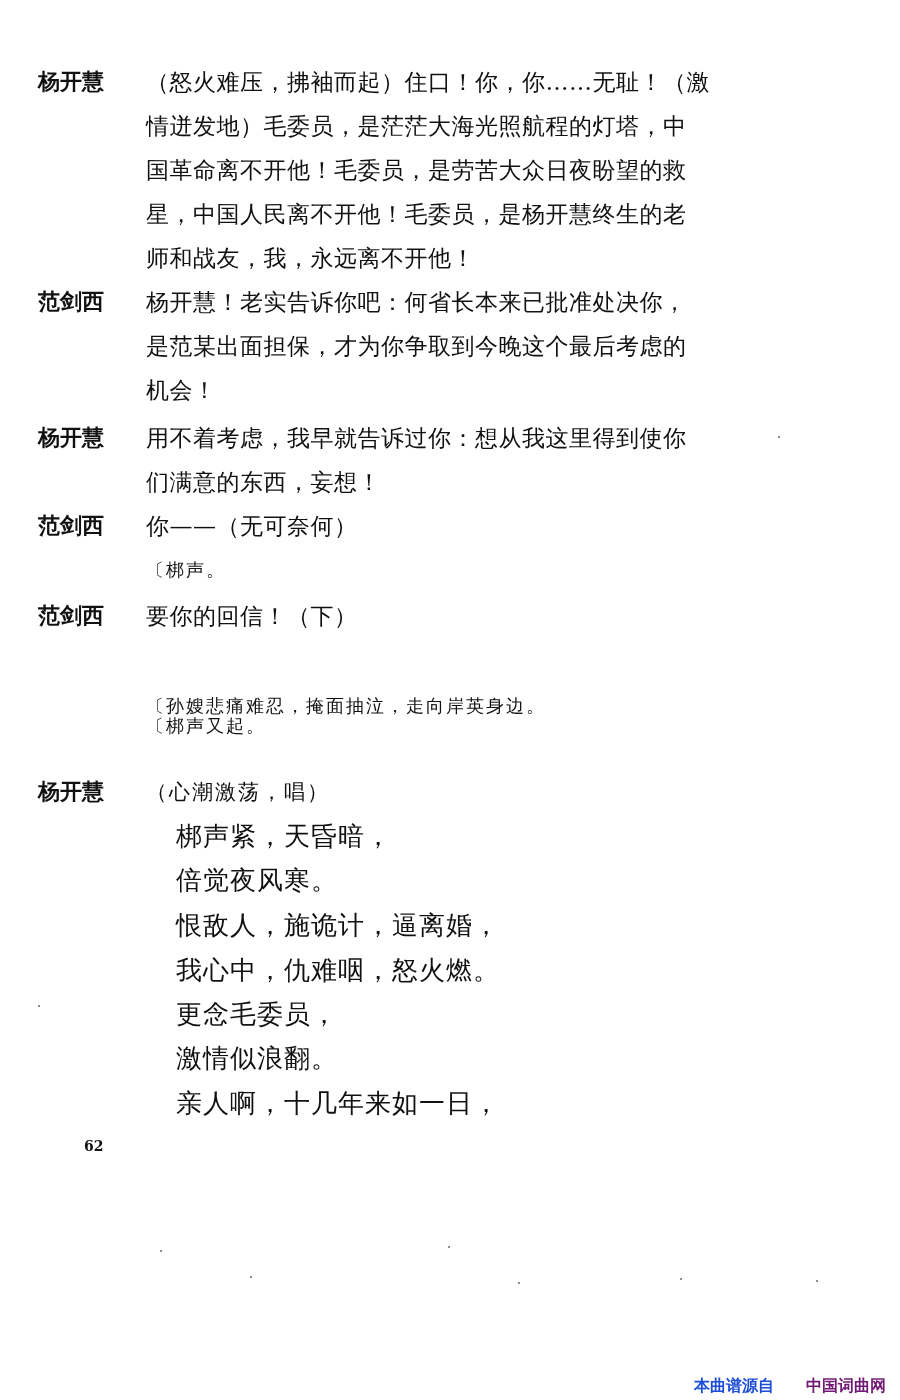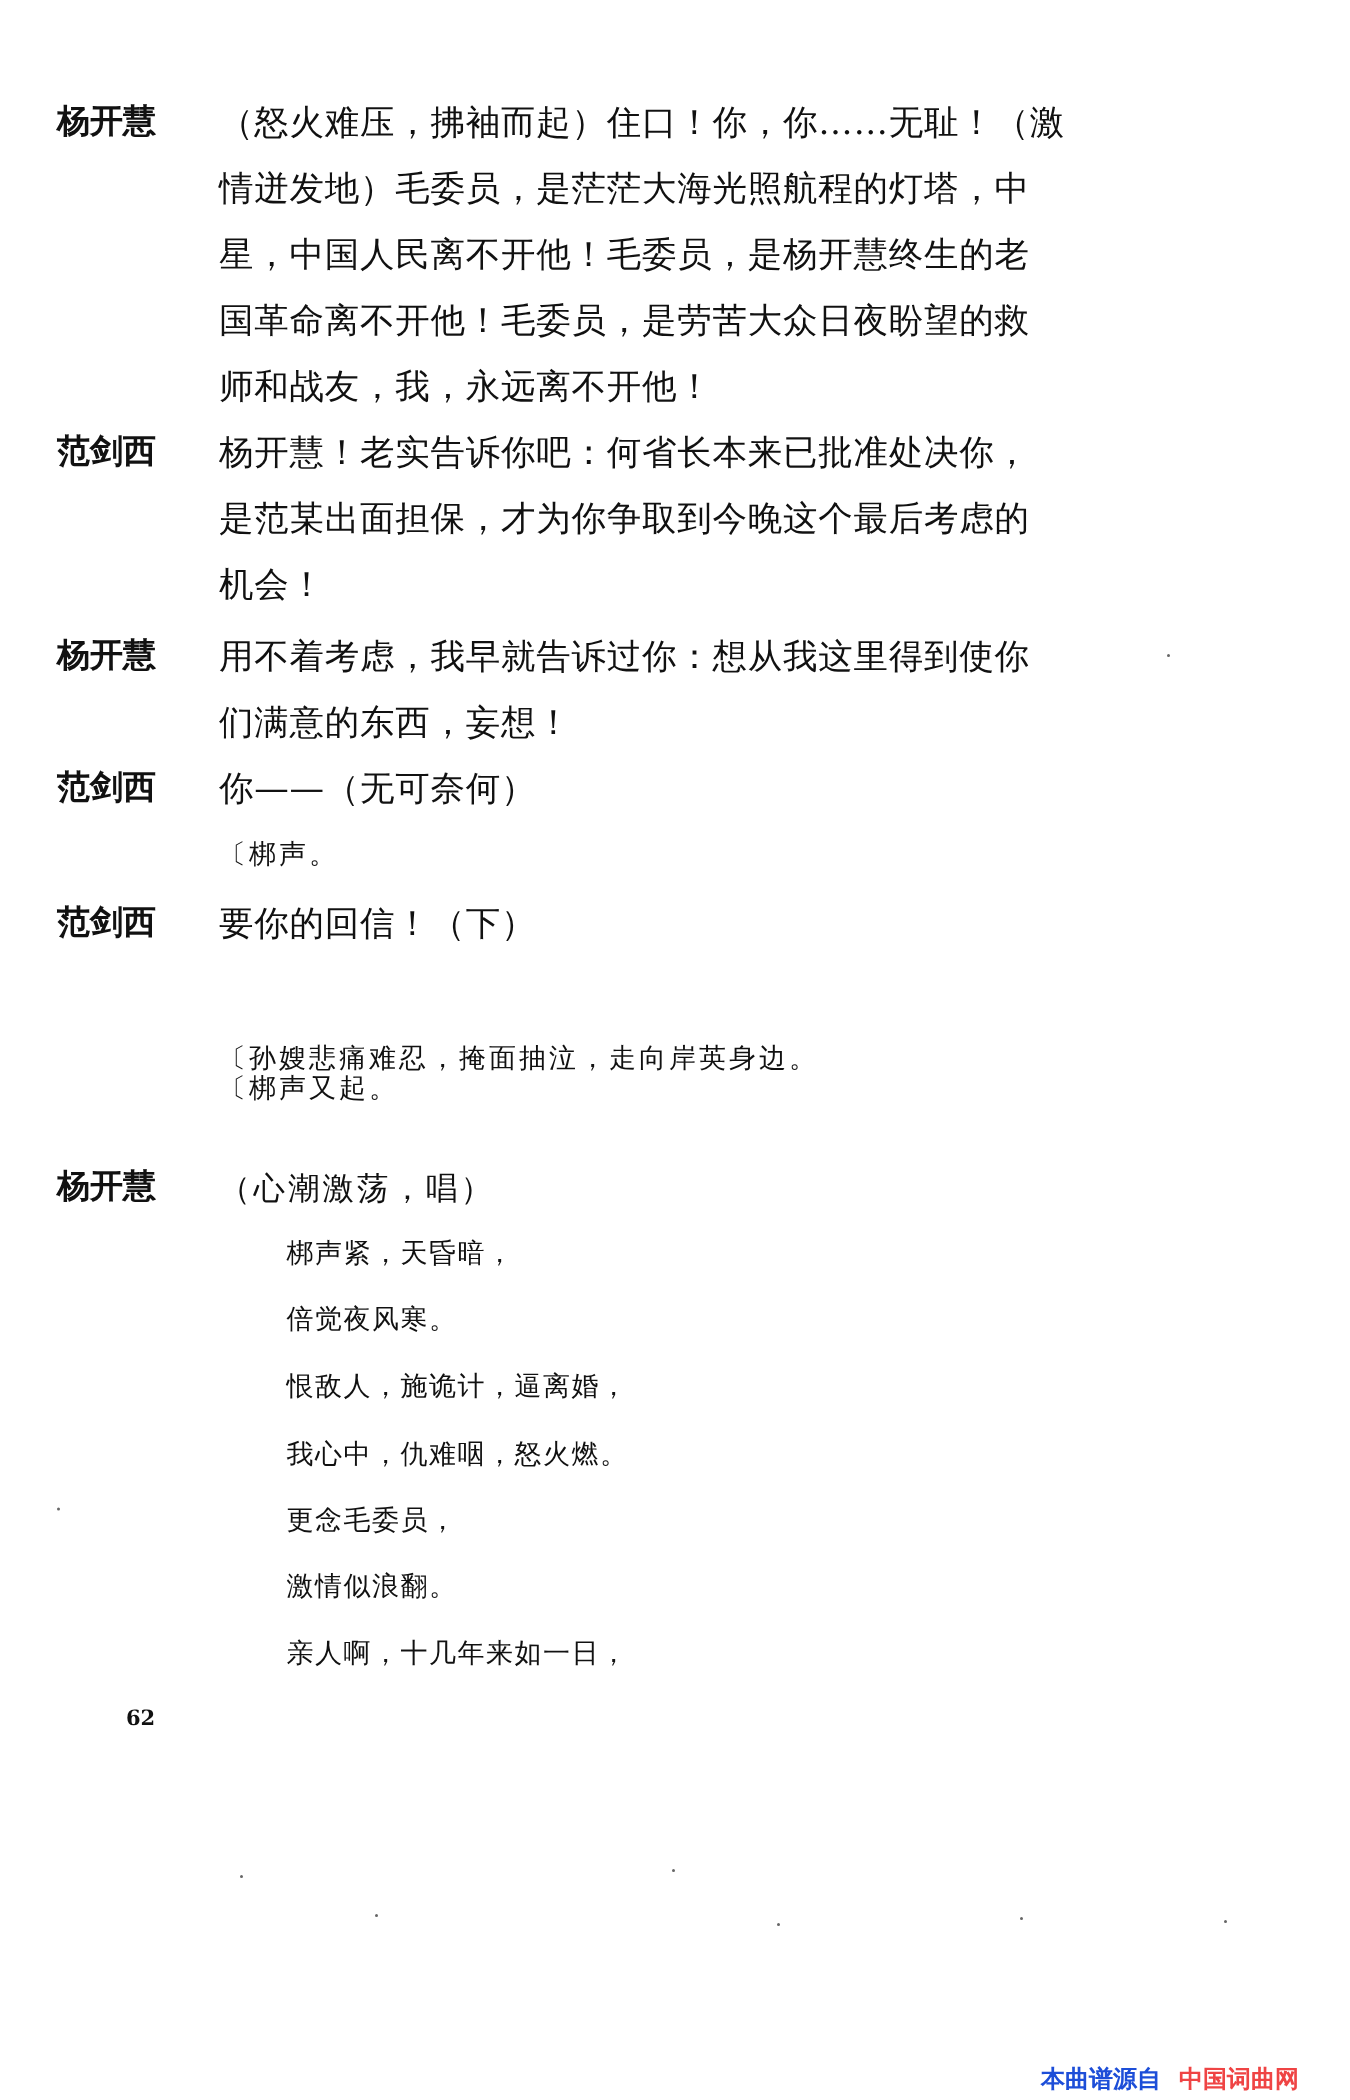--- a/index.html
+++ b/index.html
@@ -12,45 +12,45 @@
     .entry { position: absolute; left: 38px; width: 760px; }
     .speaker {
       position: absolute; left: 0; top: 0; width: 100px;
       font-family: "DejaVu Sans", sans-serif; font-weight: bold;
       font-size: 22px; letter-spacing: 0px; line-height: 44px;
     }
     .lines { position: absolute; left: 108px; top: 0; width: 640px; }
     .line { height: 44px; line-height: 44px; font-size: 23px; white-space: nowrap; letter-spacing: 0.5px; }
     .stage { font-size: 21px; letter-spacing: 2px; }
     .direction { position: absolute; left: 146px; font-size: 18px; letter-spacing: 2px; line-height: 44px; white-space: nowrap; }
-    .verse { position: absolute; left: 191px; font-size: 18px; line-height: 44px; white-space: nowrap; letter-spacing: 1px; text-align: center; }
+    .verse { position: absolute; left: 176px; font-size: 26px; line-height: 44px; white-space: nowrap; letter-spacing: 1px; text-align: center; }
     .page-number {
       position: absolute; left: 84px; top: 1138px;
       font-family: "DejaVu Serif", serif; font-weight: bold; font-size: 14px;
     }
     .watermark {
       position: absolute; top: 1376px; left: 694px; font-family: "DejaVu Sans", sans-serif;
       font-weight: bold; font-size: 16px; white-space: nowrap;
     }
     .wm-a { color: #1d4ed8; }
-    .wm-b { color: #ef4444; margin-left: 12px; }
+    .wm-b { color: #701a75; margin-left: 32px; }
     .speck { position: absolute; width: 2px; height: 2px; background: #666; border-radius: 1px; }
   </style>
 </head>
 <body>
 
 <div class="page">
 
   <div class="entry" style="top:60px;">
     <div class="speaker">杨开慧</div>
     <div class="lines">
       <div class="line">（怒火难压，拂袖而起）住口！你，你……无耻！（激</div>
       <div class="line">情迸发地）毛委员，是茫茫大海光照航程的灯塔，中</div>
+      <div class="line">国革命离不开他！毛委员，是劳苦大众日夜盼望的救</div>
       <div class="line">星，中国人民离不开他！毛委员，是杨开慧终生的老</div>
-      <div class="line">国革命离不开他！毛委员，是劳苦大众日夜盼望的救</div>
       <div class="line">师和战友，我，永远离不开他！</div>
     </div>
   </div>
 
   <div class="entry" style="top:280px;">
     <div class="speaker">范剑西</div>
     <div class="lines">
       <div class="line">杨开慧！老实告诉你吧：何省长本来已批准处决你，</div>
       <div class="line">是范某出面担保，才为你争取到今晚这个最后考虑的</div>
       <div class="line">机会！</div>

